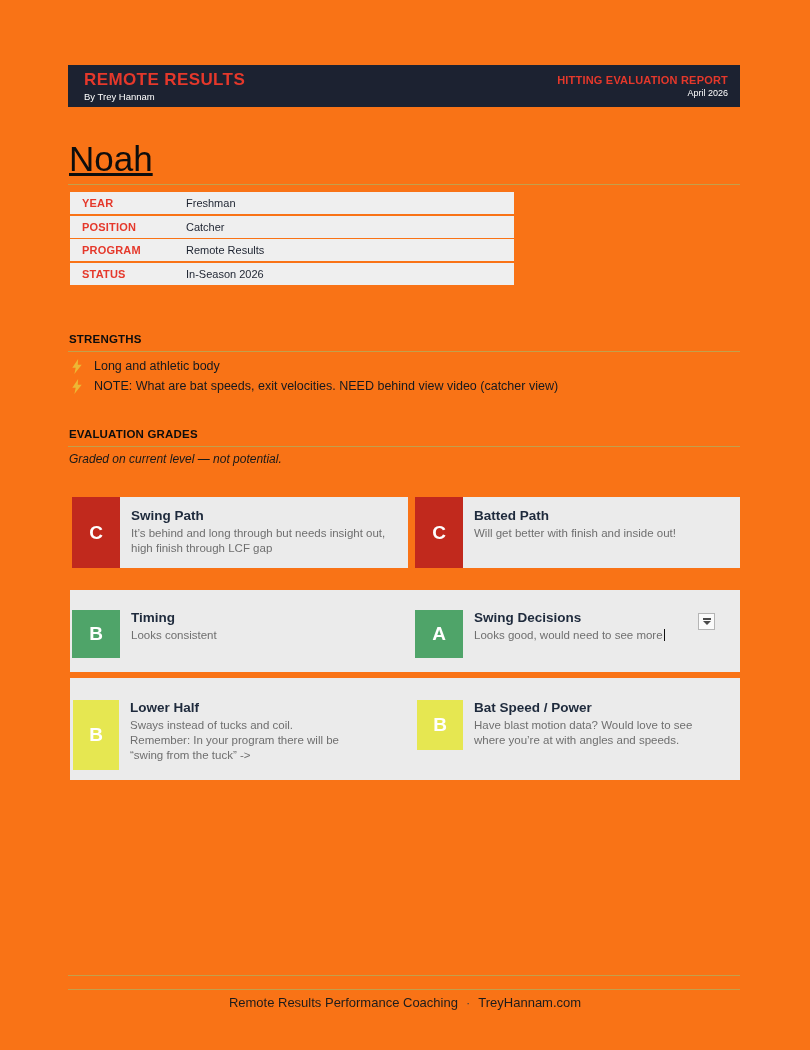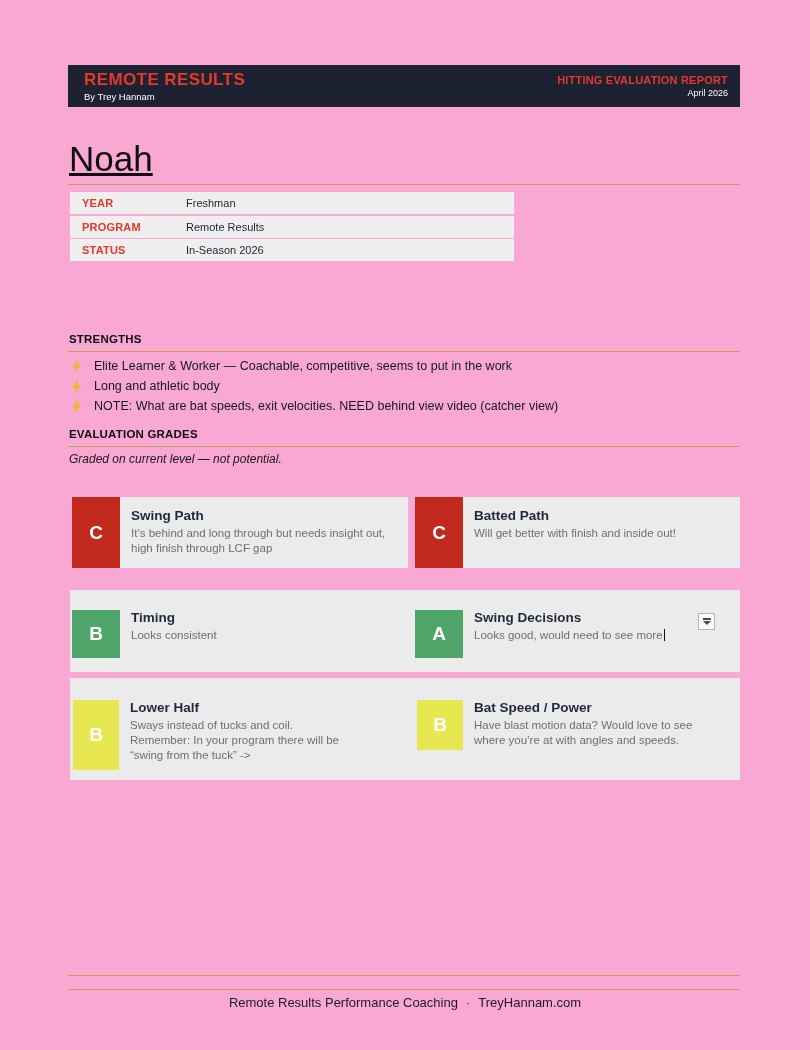--- a/index.html
+++ b/index.html
@@ -1,17 +1,17 @@
 <!DOCTYPE html>
 <html><head>
 <meta charset="utf-8">
 <style>
   html,body{margin:0;padding:0;background:#ffffff;}
   .page{
-    position:relative;width:810px;height:1050px;background:#f9a8d4;
+    position:relative;width:810px;height:1050px;background:#f97316;
     font-family:"Liberation Sans",sans-serif;overflow:hidden;margin:0 auto;
   }
   
   .header-bar{
     position:absolute;left:68px;top:65px;width:672px;height:42px;
     background:#1c2231;display:flex;justify-content:space-between;align-items:center;
     box-sizing:border-box;padding:0 12px 0 16px;
   }
   .brand{color:#e5382b;font-size:17px;font-weight:bold;letter-spacing:.4px;line-height:18px;}
   .byline{color:#ffffff;font-size:9.5px;margin-top:2px;}
@@ -95,46 +95,42 @@
 
   <div class="player-name">Noah</div>
   <div class="rule" id="rule-name"></div>
 
   <div class="info-table">
     <div class="info-row">
       <div class="info-label">YEAR</div>
       <div class="info-value">Freshman</div>
     </div>
     <div class="info-row">
+      <div class="info-label">POSITION</div>
+      <div class="info-value">Catcher</div>
+    </div>
+    <div class="info-row">
       <div class="info-label">PROGRAM</div>
       <div class="info-value">Remote Results</div>
     </div>
     <div class="info-row">
       <div class="info-label">STATUS</div>
       <div class="info-value">In-Season 2026</div>
     </div>
   </div>
 
   <div class="section-heading" id="strengths-heading">STRENGTHS</div>
   <div class="rule" id="rule-strengths"></div>
   <div class="strengths-list">
     <div class="strength-item">
       <span class="bolt-wrap">
           <svg viewBox="0 0 12 16">
             <path d="M7.2 0 L1 9.2 L4.6 9.2 L3.2 16 L11 6 L6.8 6 Z" fill="#edb734"></path>
           </svg>
         </span>
-      <span class="strength-text">Elite Learner &amp; Worker — Coachable, competitive, seems to put in the work</span>
-    </div>
-    <div class="strength-item">
-      <span class="bolt-wrap">
-          <svg viewBox="0 0 12 16">
-            <path d="M7.2 0 L1 9.2 L4.6 9.2 L3.2 16 L11 6 L6.8 6 Z" fill="#edb734"></path>
-          </svg>
-        </span>
       <span class="strength-text">Long and athletic body</span>
     </div>
     <div class="strength-item">
       <span class="bolt-wrap">
           <svg viewBox="0 0 12 16">
             <path d="M7.2 0 L1 9.2 L4.6 9.2 L3.2 16 L11 6 L6.8 6 Z" fill="#edb734"></path>
           </svg>
         </span>
       <span class="strength-text">NOTE: What are bat speeds, exit velocities. NEED behind view video (catcher view)</span>
     </div>

